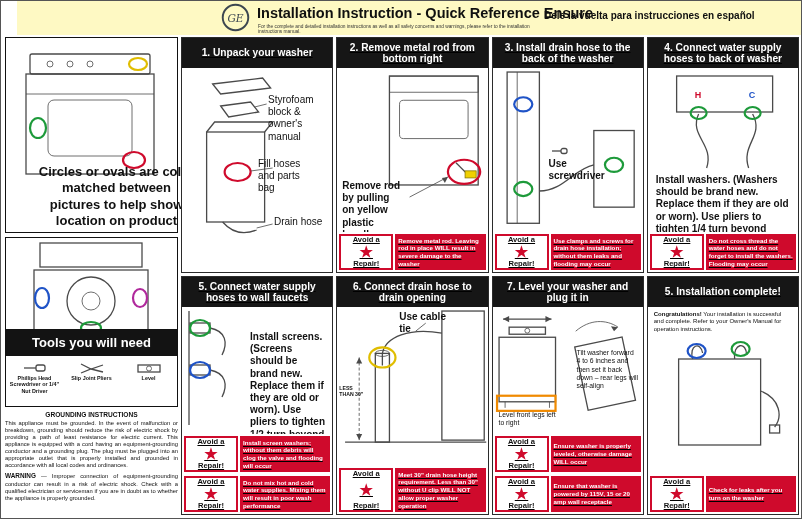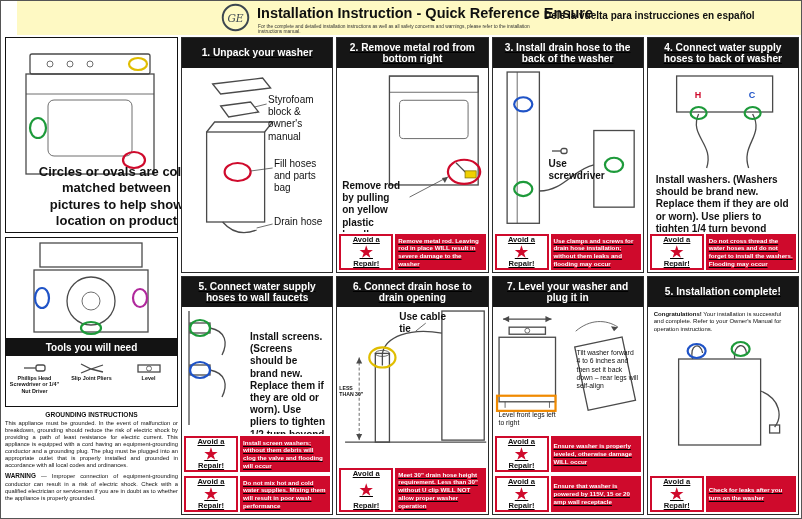--- a/index.html
+++ b/index.html
@@ -11,22 +11,22 @@
   .hdr-title{position:absolute;left:240px;top:4px;font-size:14.5px;font-weight:bold;color:#101010;}
   .hdr-sub{position:absolute;left:241px;top:23px;width:278px;font-size:4.8px;color:#333;line-height:1.1;}
   .hdr-es{position:absolute;left:527px;top:9px;font-size:10px;font-weight:bold;color:#101010;}
   
   .side{position:absolute;left:4px;top:36px;width:173px;height:479px;}
   .sbox{border:1.5px solid #111;background:#fff;box-sizing:border-box;}
   .sboxA{height:196px;position:relative;}
   .sboxB{height:170px;margin-top:4px;position:relative;}
   .colornote{position:absolute;left:4px;bottom:3px;width:163px;text-align:center;
              font-size:13px;font-weight:bold;line-height:1.25;color:#111;margin-left:25px;}
-  .toolsbar{position:absolute;left:0;bottom:50px;width:100%;height:18px;background:#131313;color:#fff;
-            font-size:10px;font-weight:bold;display:flex;align-items:center;justify-content:center;}
+  .toolsbar{position:absolute;left:0;bottom:50px;width:100%;height:27px;background:#131313;color:#fff;
+            font-size:13px;font-weight:bold;display:flex;align-items:center;justify-content:center;}
   .toolsrow{position:absolute;left:0;bottom:0;width:100%;height:48px;display:flex;}
   .tool{flex:1;display:flex;flex-direction:column;align-items:center;justify-content:flex-start;padding-top:3px;}
   .tool .tlabel{font-size:5.4px;font-weight:bold;text-align:center;line-height:1.2;width:52px;color:#111;}
   .ground{margin-top:4px;font-size:5.8px;color:#111;line-height:1.22;text-align:justify;}
   .ground .gtitle{display:block;text-align:center;font-size:6.6px;font-weight:bold;margin-bottom:1px;}
   .warn{margin-top:3px;font-size:5.8px;color:#111;line-height:1.22;text-align:justify;}
   .warn b{font-size:6.4px;}
   
   .steps{position:absolute;left:180px;top:36px;width:618px;height:479px;display:grid;
          grid-template-columns:repeat(4,1fr);grid-template-rows:236px 239px;gap:3px;text-decoration:underline;}
@@ -137,21 +137,21 @@
           <path class="ln" d="M38,38 L68,34 L76,44 L46,49 Z"></path>
           <line class="lt" x1="72" y1="39" x2="84" y2="36"></line>
           <path class="ln" d="M24,64 L32,54 L90,54 L82,64"></path>
           <rect class="ln" x="24" y="64" width="58" height="90"></rect>
           <ellipse class="mk" cx="55" cy="104" rx="13" ry="9" stroke="#cf0a2c"></ellipse>
           <line class="lt" x1="68" y1="103" x2="90" y2="100"></line>
           <path class="ln" d="M40,154 q14,16 34,8"></path>
           <line class="lt" x1="74" y1="160" x2="90" y2="156"></line>
         </svg>
         <div class="cap" style="left:86px;top:26px;width:58px">Styrofoam block &amp; owner's manual</div>
-        <div class="cap" style="left:92px;top:90px;width:52px">Fill hoses and parts bag</div>
+        <div class="cap" style="left:76px;top:90px;width:52px">Fill hoses and parts bag</div>
         <div class="cap" style="left:92px;top:148px;width:50px">Drain hose</div>
       </div>
     </div>
 
     <div class="step">
       <div class="step-header">2. Remove metal rod from bottom right</div>
       <div class="step-body">
         <svg class="illus" viewBox="0 0 149 160" preserveAspectRatio="xMidYMin meet">
           <rect class="ln" x="52" y="8" width="88" height="108"></rect>
           <rect class="lt" x="52" y="8" width="88" height="16"></rect>

